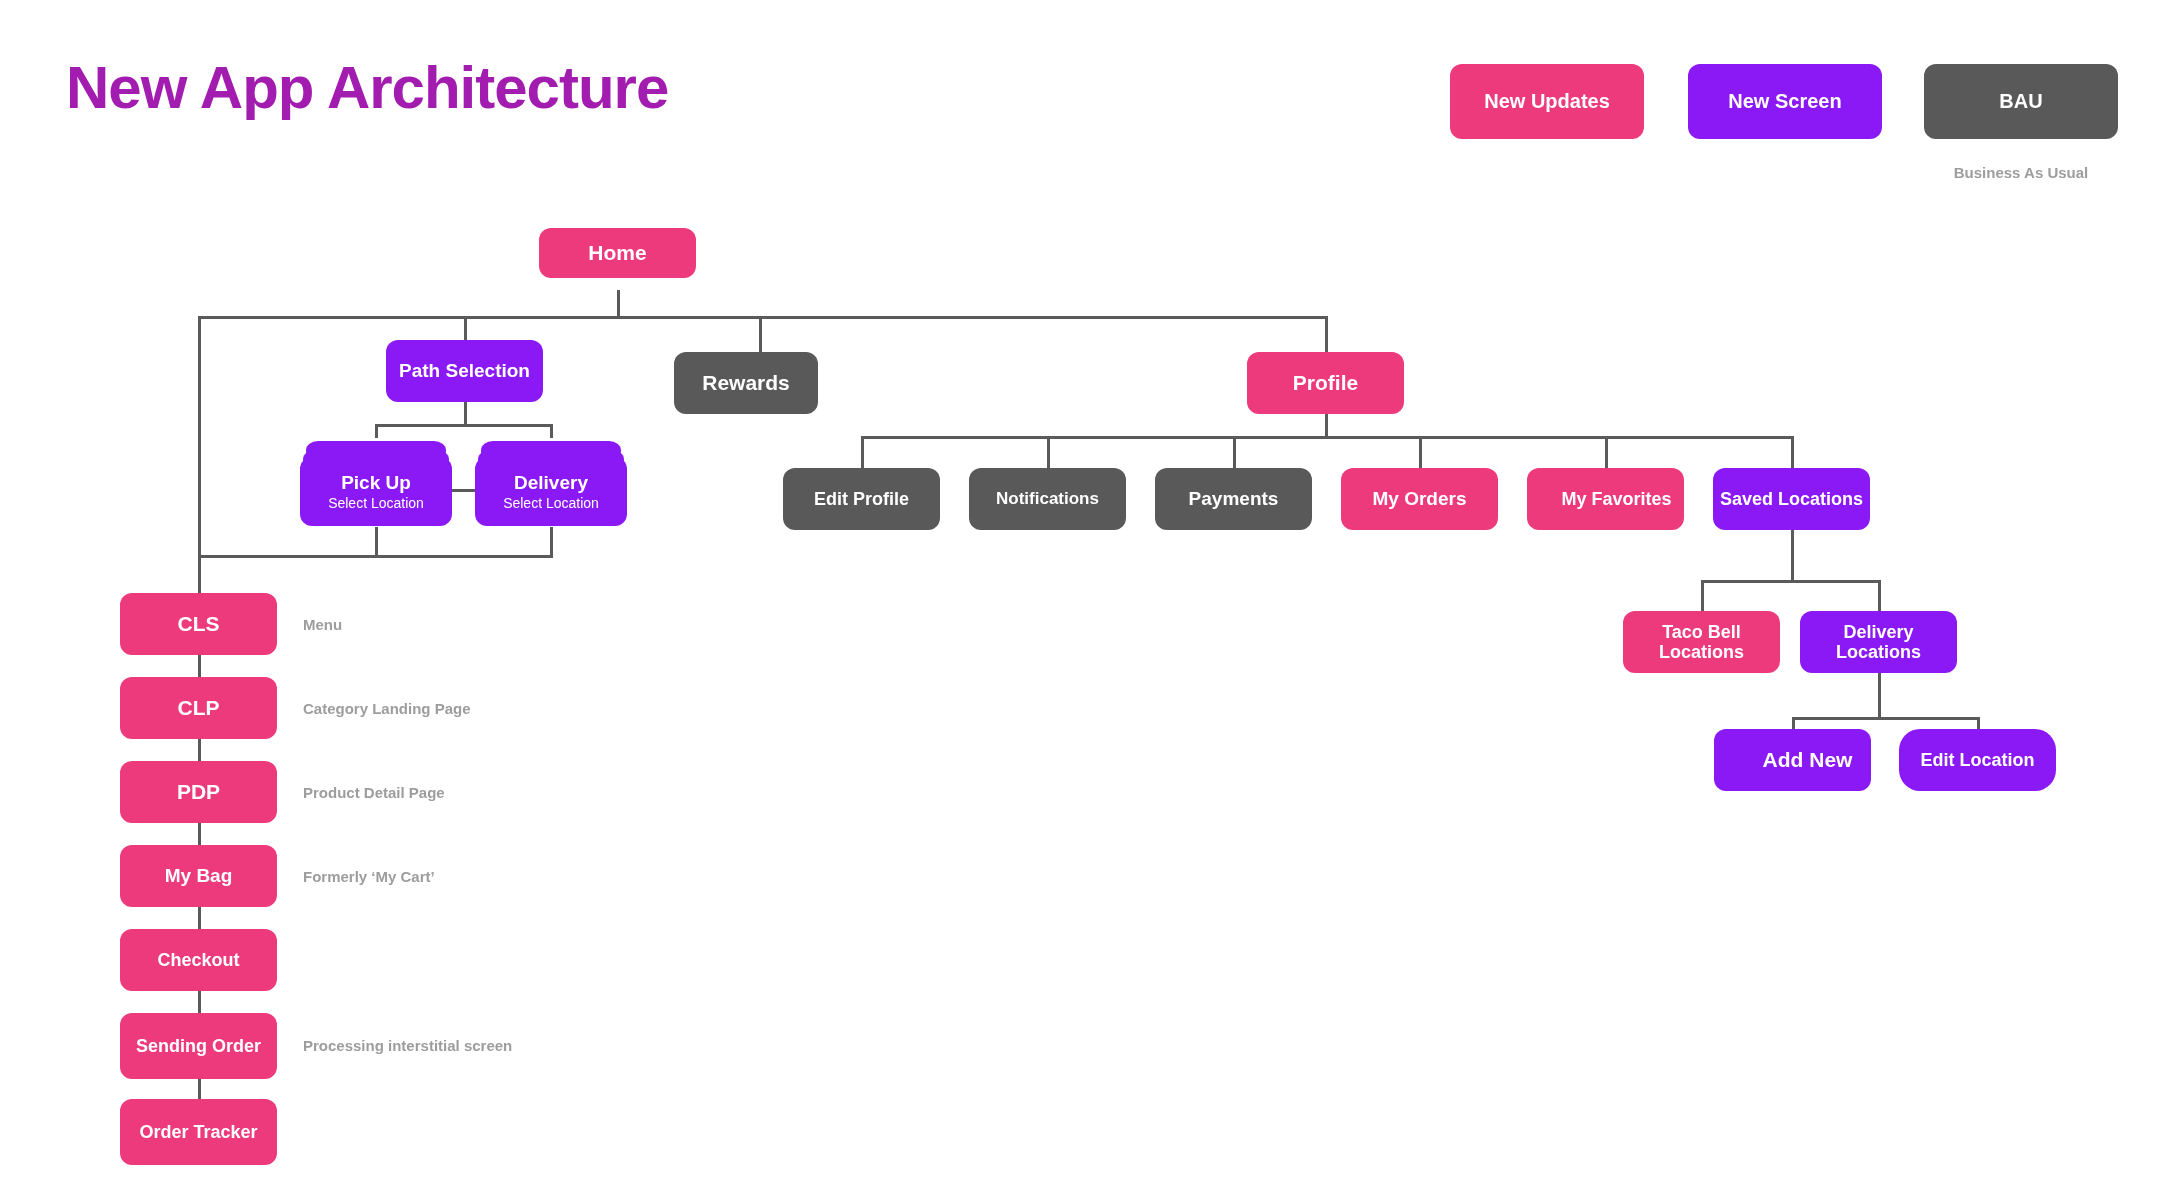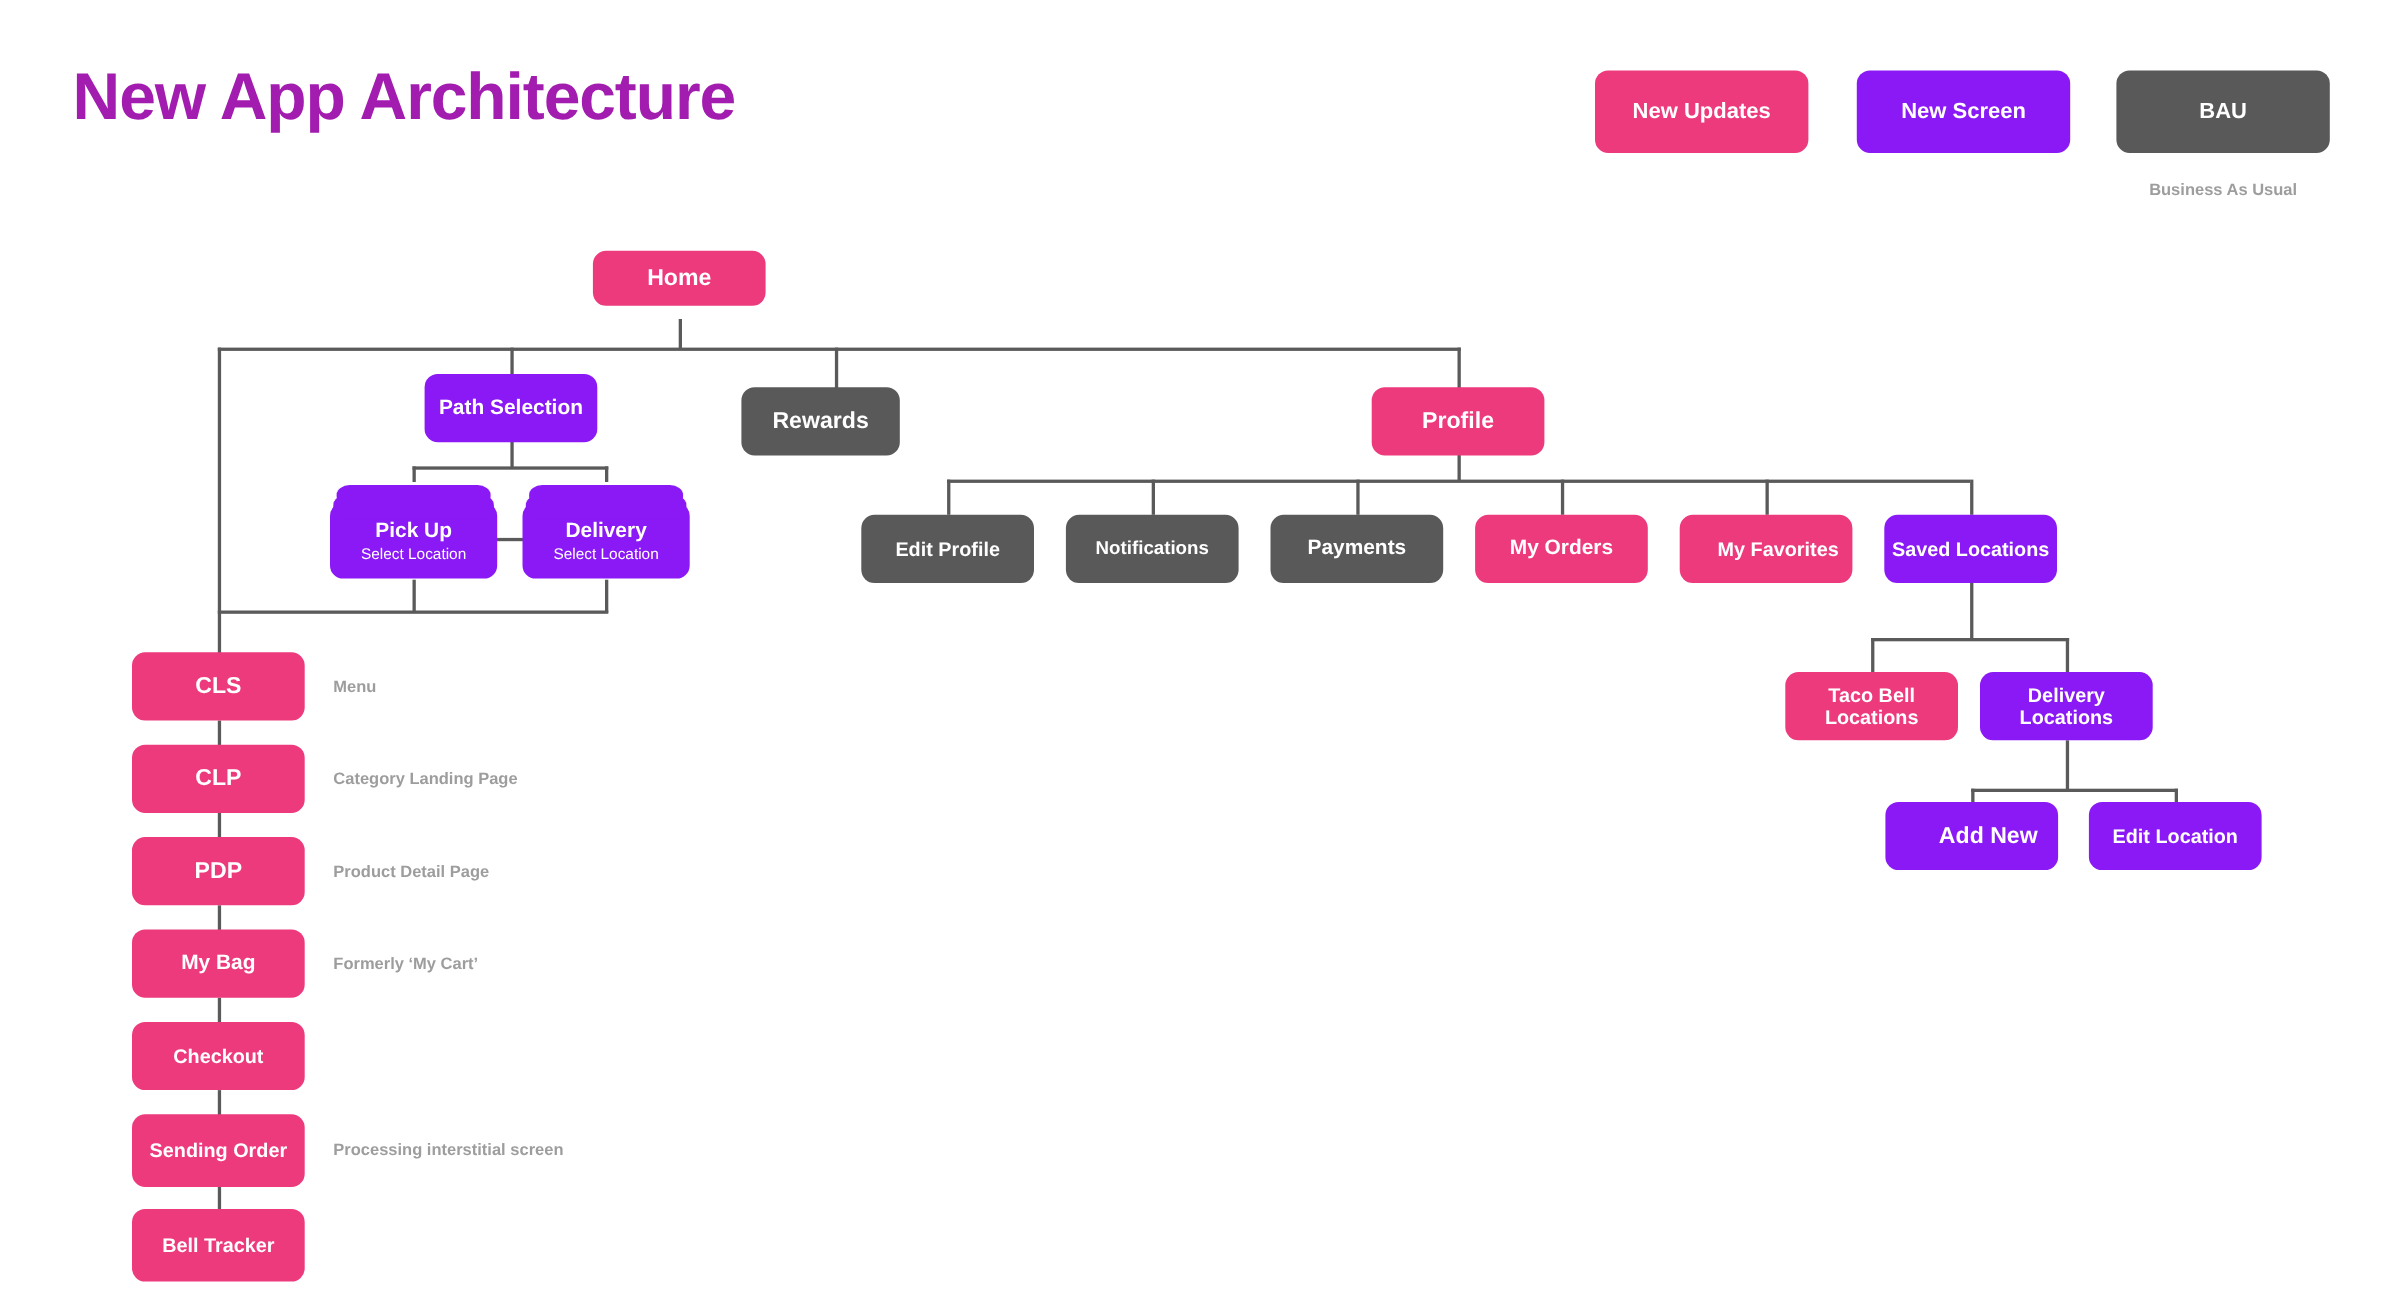--- a/index.html
+++ b/index.html
@@ -180,21 +180,21 @@
   </div>
 
   <div class="node purple fs-18" style="left:1800px;top:611px;width:157px;height:62px;">
     <span class="node-title">Delivery Locations</span>
   </div>
 
   <div class="node purple fs-21" style="left:1714px;top:729px;width:157px;height:62px;padding-left:36px;">
     <span class="node-title">Add New</span>
   </div>
 
-  <div class="node purple fs-18" style="left:1899px;top:729px;width:157px;height:62px;">
+  <div class="node purple fs-18" style="left:1899px;top:729px;width:157px;height:62px;border-radius:21px;">
     <span class="node-title">Edit Location</span>
   </div>
 
   <div class="node pink fs-21" style="left:120px;top:593px;width:157px;height:62px;">
     <span class="node-title">CLS</span>
   </div>
   <div class="node pink fs-21" style="left:120px;top:677px;width:157px;height:62px;">
     <span class="node-title">CLP</span>
   </div>
   <div class="node pink fs-21" style="left:120px;top:761px;width:157px;height:62px;">
@@ -203,21 +203,21 @@
   <div class="node pink fs-19" style="left:120px;top:845px;width:157px;height:62px;">
     <span class="node-title">My Bag</span>
   </div>
   <div class="node pink fs-18" style="left:120px;top:929px;width:157px;height:62px;">
     <span class="node-title">Checkout</span>
   </div>
   <div class="node pink fs-18" style="left:120px;top:1013px;width:157px;height:66px;">
     <span class="node-title">Sending Order</span>
   </div>
   <div class="node pink fs-18" style="left:120px;top:1099px;width:157px;height:66px;">
-    <span class="node-title">Bell Tracker</span>
+    <span class="node-title">Order Tracker</span>
   </div>
 
   <div class="annotation" style="left:303px;top:616px;">Menu</div>
   <div class="annotation" style="left:303px;top:700px;">Category Landing Page</div>
   <div class="annotation" style="left:303px;top:784px;">Product Detail Page</div>
   <div class="annotation" style="left:303px;top:868px;">Formerly ‘My Cart’</div>
   <div class="annotation" style="left:303px;top:1037px;">Processing interstitial screen</div>
 
 </div>
 

